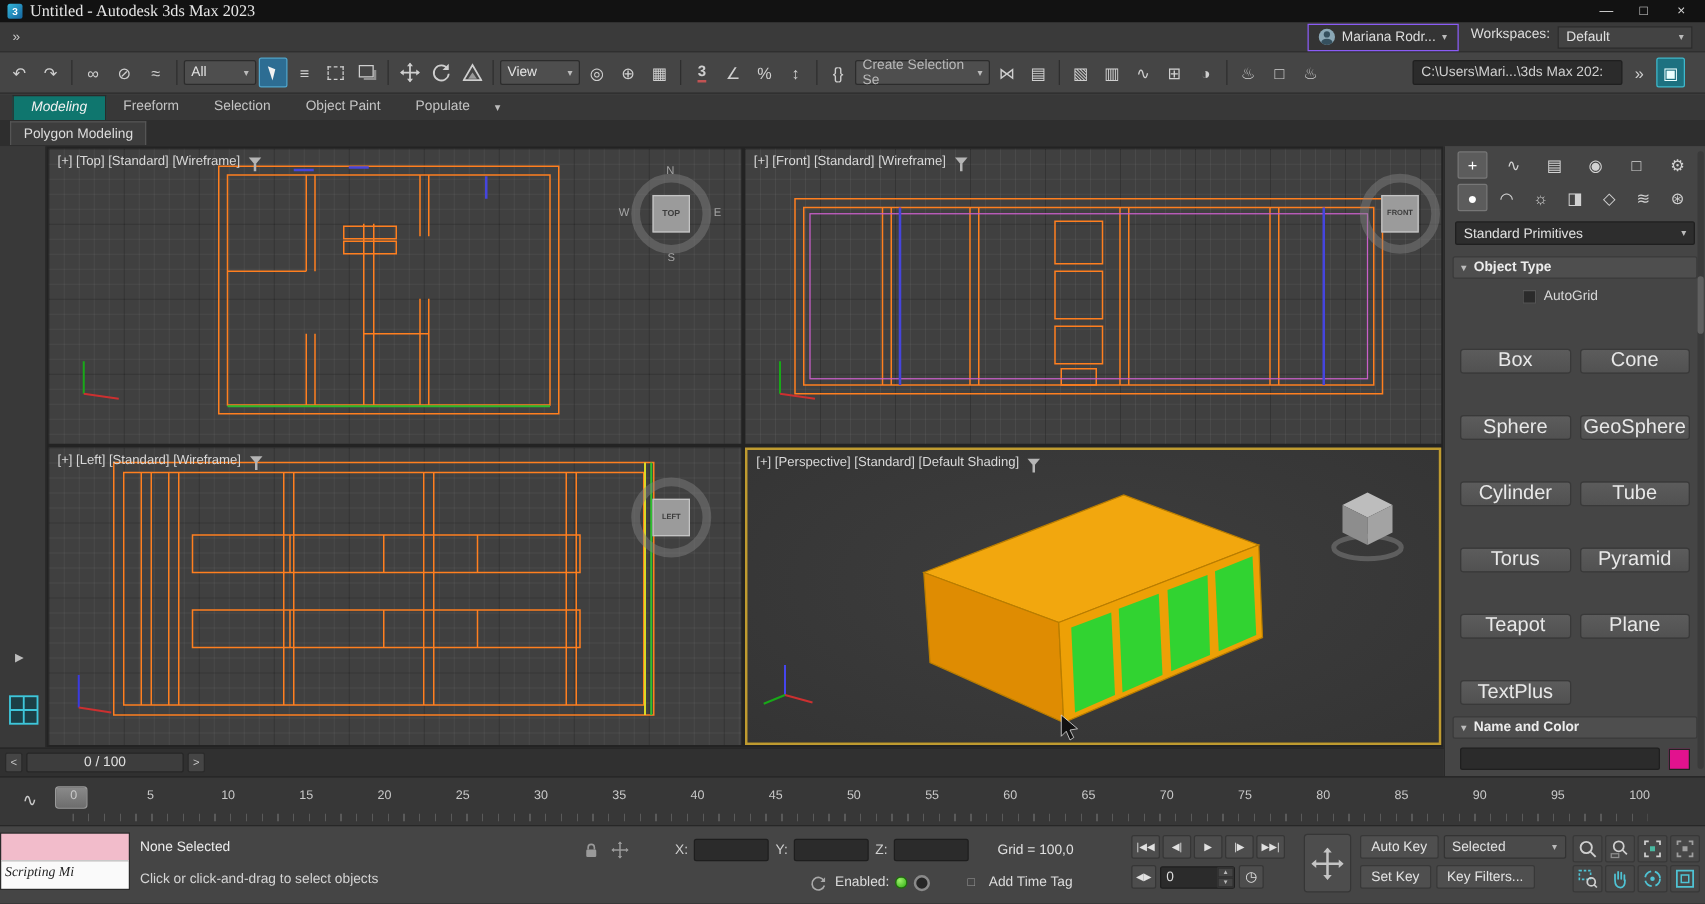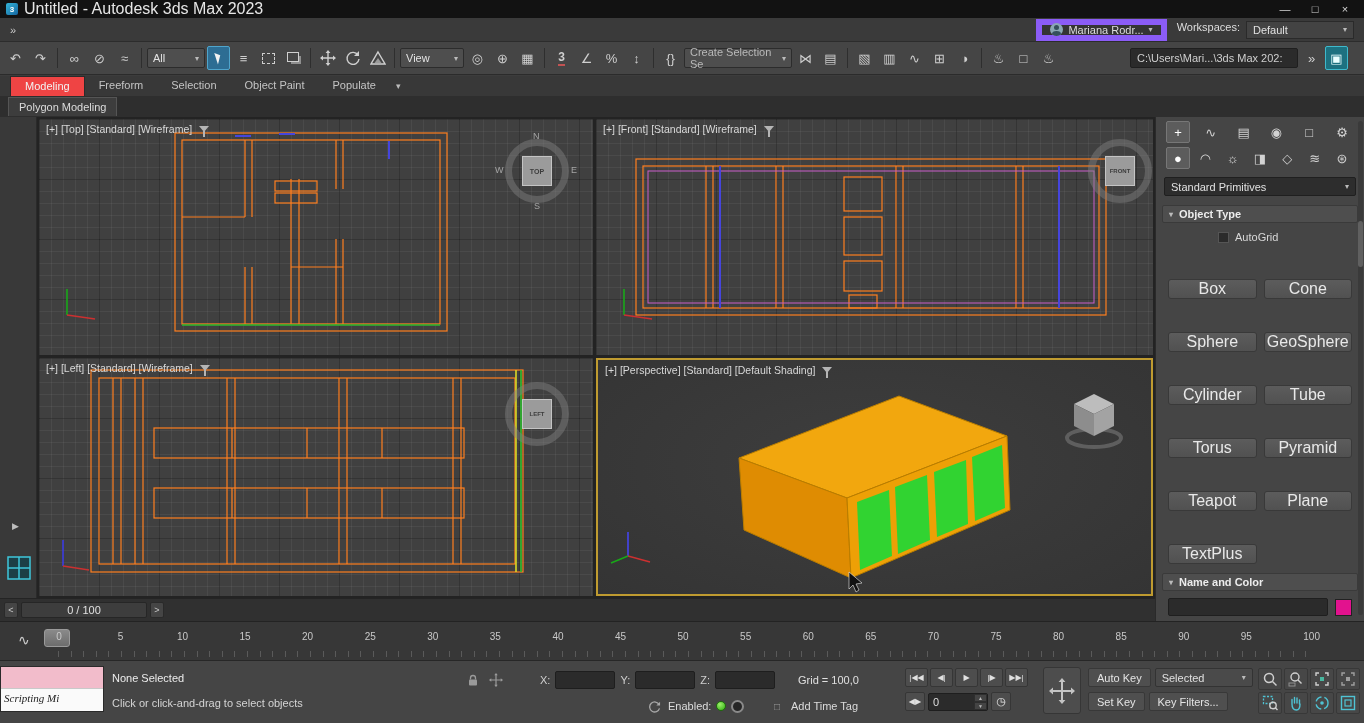--- a/index.html
+++ b/index.html
@@ -8,32 +8,32 @@
     position:relative; width:1364px; height:723px; overflow:hidden;
     background:#3c3c3c; font-family:"Liberation Sans", sans-serif;
     font-size:11px; color:#ddd; user-select:none;
   }
   
   .titlebar { position:absolute; left:0; top:0; width:100%; height:18px;
     background:#121212; display:flex; align-items:center; padding:0 4px; }
   .app-icon { width:12px; height:12px; border-radius:2px; margin:0 6px 0 2px;
     background:linear-gradient(135deg,#34b6d9,#1565a0); display:flex;
     align-items:center; justify-content:center; font-size:8px; color:#fff; font-weight:bold;}
-  .titlebar .title { font-size:16px; color:#e6e6e6; }
+  .titlebar .title { font-size:13px; color:#e6e6e6;font-family:Liberation Serif, serif; }
   .winbtns { margin-left:auto; display:flex; }
   .winbtn { width:30px; height:18px; display:flex; align-items:center; justify-content:center;
     color:#d6d6d6; font-size:11px; }
   
   .menubar { position:absolute; left:0; top:18px; width:100%; height:24px;
     background:#3a3a3a; border-bottom:1px solid #2c2c2c; display:flex; align-items:center; }
   .menubar ul { display:flex; list-style:none; }
   .menubar li { padding:0 9px; line-height:23px; color:#e2e2e2; font-size:11.5px; cursor:default; }
   .menu-overflow { color:#c9c9c9; padding:0 10px; }
   .account { margin-left:auto; display:flex; align-items:center; gap:5px;
-    background:#343434; height:22px; padding:0 8px; border:6px solid #8b5cf6; }
+    background:#343434; height:22px; padding:0 8px; border:1px solid #8b5cf6; }
   .avatar { width:13px; height:13px; border-radius:50%; background:#8aa7b5; position:relative; overflow:hidden;}
   .avatar:before { content:''; position:absolute; left:4px; top:2px; width:5px; height:5px; border-radius:50%; background:#35505e;}
   .avatar:after  { content:''; position:absolute; left:2px; top:8px; width:9px; height:6px; border-radius:50% 50% 0 0; background:#35505e;}
   .caret { font-size:8px; color:#bbb; }
   .workspaces { display:flex; align-items:flex-start; gap:6px; padding:0 10px; }
   .ws-dd { width:108px; height:18px; background:#434343; border:1px solid #2a2a2a;
     display:flex; align-items:center; justify-content:space-between; padding:0 6px; color:#e0e0e0;}
   
   .toolbar { position:absolute; left:0; top:42px; width:100%; height:33px;
     background:#454545; border-bottom:1px solid #2b2b2b; display:flex; align-items:center;
@@ -50,21 +50,21 @@
     display:flex; align-items:center; padding:0 6px; color:#cfcfcf; flex:none; overflow:hidden; white-space:nowrap;}
   .cursor-ico { width:0; height:0; border-left:5px solid #f2f2f2; border-top:4px solid transparent;
     border-bottom:8px solid transparent; transform:rotate(-18deg); }
   .dashed-rect { width:13px; height:11px; border:1px dashed #cfcfcf; }
   .two-rects { width:12px; height:10px; border:1px solid #cfcfcf; box-shadow:3px 3px 0 -1px #8f8f8f; margin:-2px 0 0 -2px;}
   .snap3 { font-weight:bold; font-size:12px; border-bottom:2px solid #c25353; line-height:13px; }
   
   .ribbontabs { position:absolute; left:0; top:76px; width:100%; height:20px;
     background:#383838; display:flex; align-items:flex-end; padding-left:10px; }
   .rtab { padding:0 14px; line-height:19px; color:#c4c4c4; font-size:11px; }
-  .rtab:first-child { background:#ef4444; color:#f2f2f2; border:1px solid #2b2b2b; border-bottom:none; }
+  .rtab:first-child { background:#0f766e; color:#f2f2f2; border:1px solid #2b2b2b; border-bottom:none;font-style:italic; }
   .ribbon-min { margin-left:6px; color:#bbb; font-size:9px; line-height:19px; }
   .panelrow { position:absolute; left:0; top:96px; width:100%; height:21px; background:#2e2e2e;padding-left:16px; }
   .pm-tab { position:absolute; left:8px; top:1px; height:19px; padding:0 10px; background:#3d3d3d;
     border:1px solid #555; border-bottom:none; line-height:18px; color:#dcdcdc; }
   
   .leftstrip { position:absolute; left:0; top:117px; width:37px; height:481px;
     background:#393939; border-right:1px solid #2a2a2a; }
   .strip-arrow { position:absolute; left:12px; top:404px; color:#bdbdbd; font-size:9px; }
   .layout-tab { position:absolute; left:6px; top:438px; width:26px; height:26px; }
   

